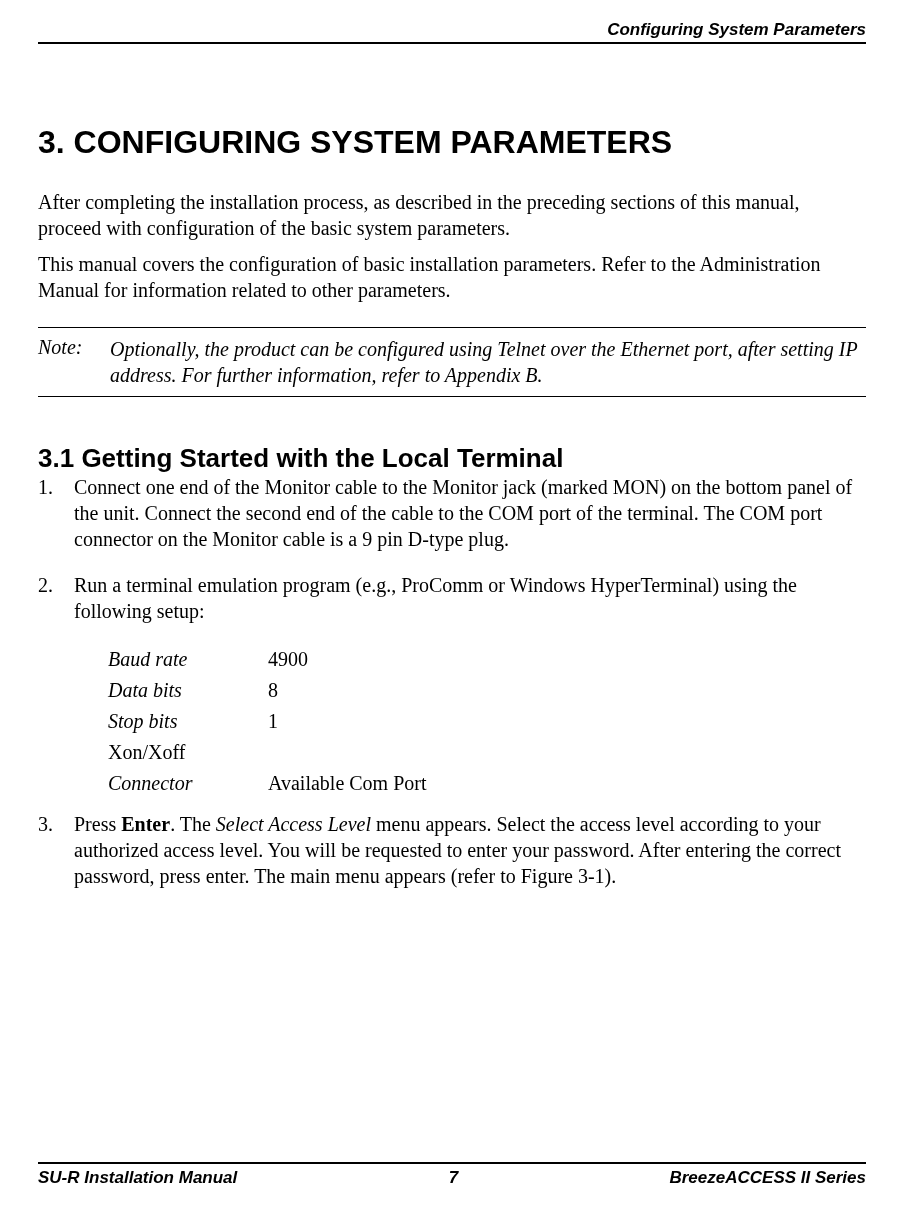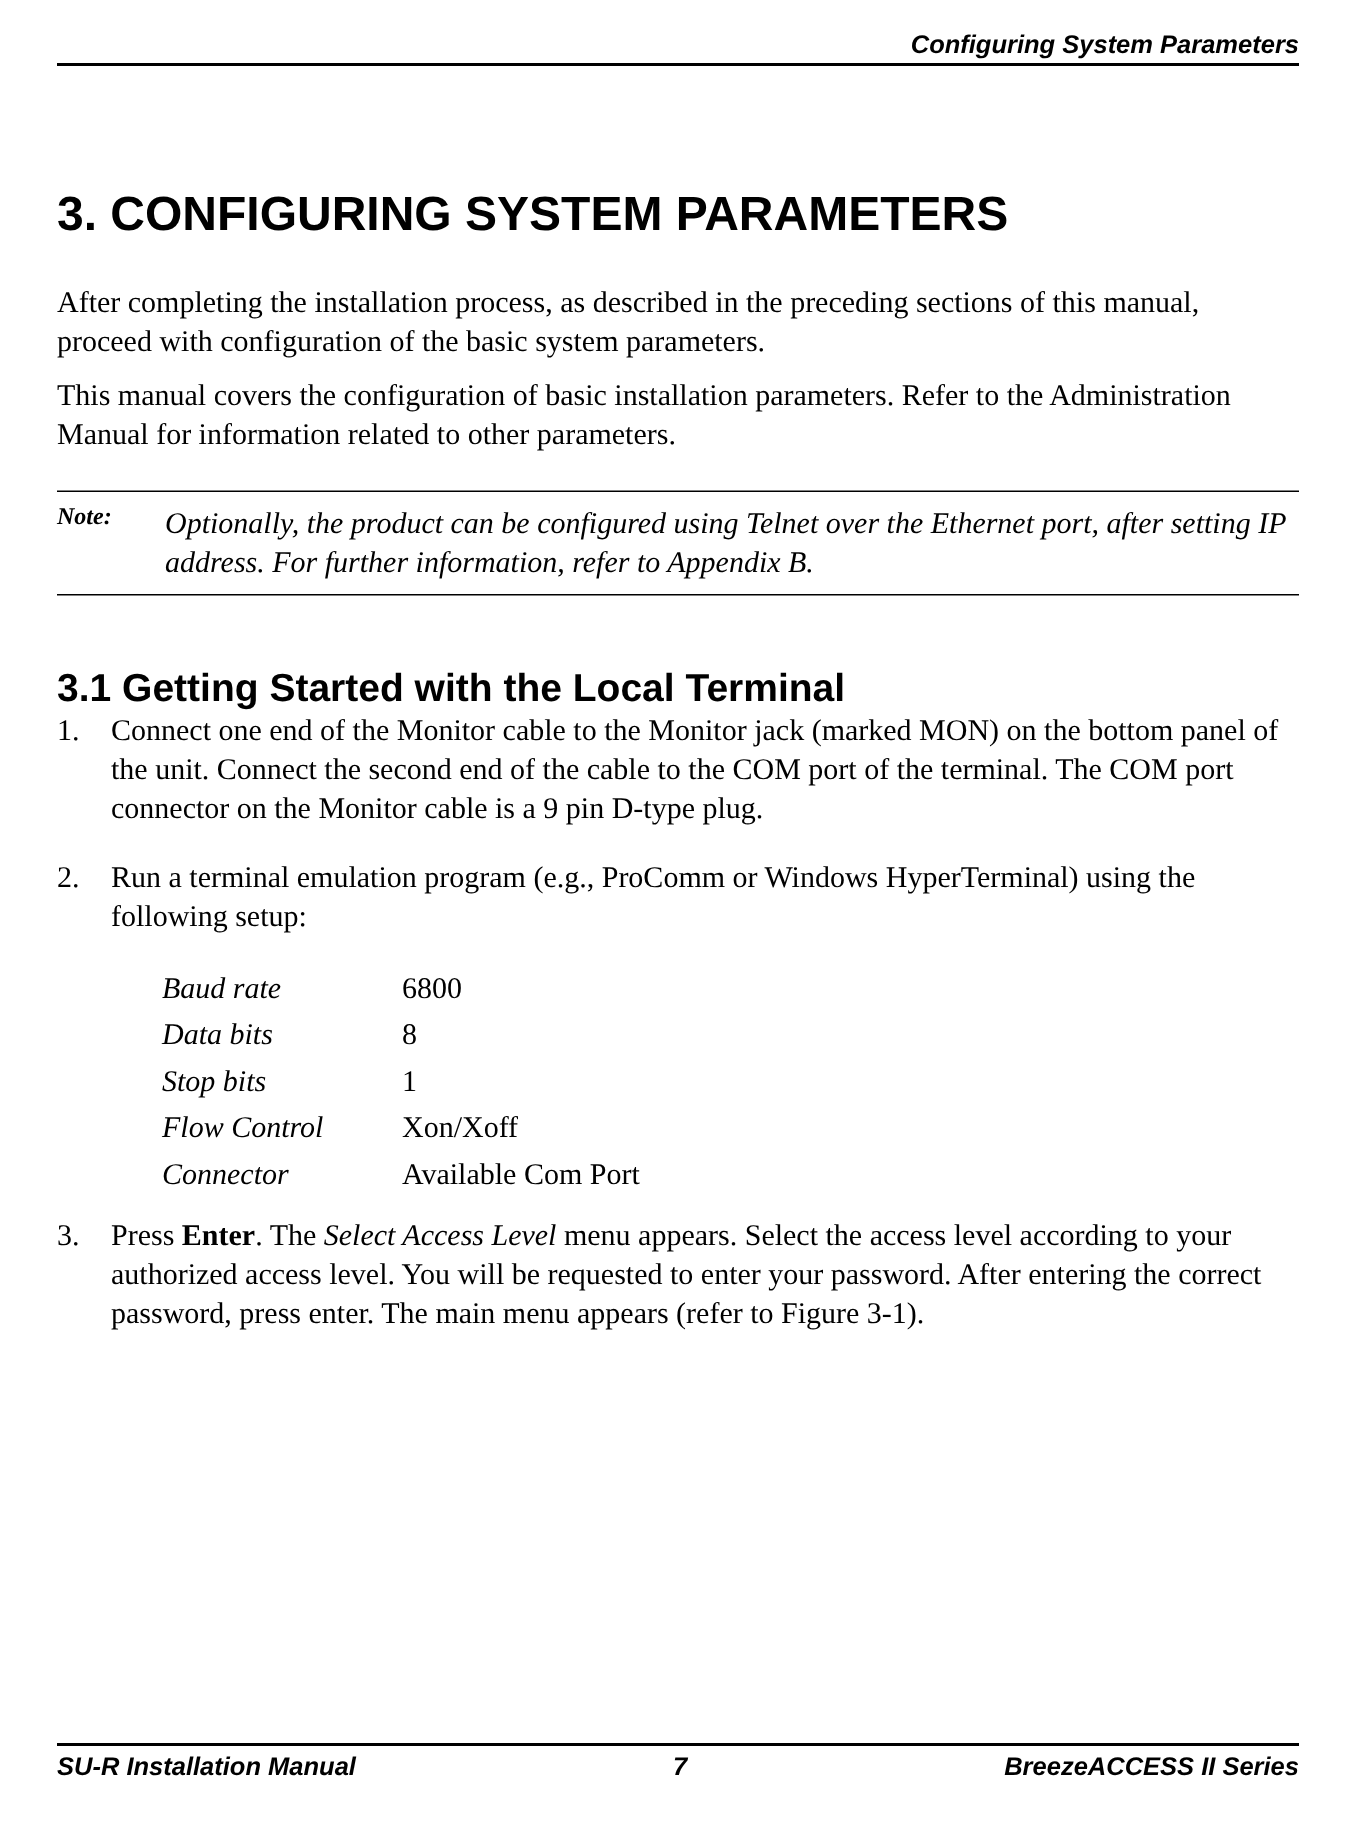--- a/index.html
+++ b/index.html
@@ -35,23 +35,23 @@
   }
   .note-block {
     border-top: 1.5px solid #000;
     border-bottom: 1.5px solid #000;
     margin-top: 24px;
     margin-bottom: 46px;
     padding: 8px 0;
   }
   .note-row { display: flex; }
   .note-label {
-    font-weight: bold;
+    font-weight: normal;
     font-style: italic;
-    font-size: 16px;
+    font-size: 20px;
     width: 72px;
     flex-shrink: 0;
   }
   .note-text {
     font-style: italic;
     font-size: 20px;
     line-height: 1.3;
   }
   .subsection-title {
     font-family: Arial, Helvetica, sans-serif;
@@ -139,32 +139,31 @@
 </div>
 
 <div class="numbered-item">
   <div class="num-col">2.</div>
   <div class="item-body">Run a terminal emulation program (e.g., ProComm or Windows HyperTerminal) using the following setup:</div>
 </div>
 
 <div class="setup-table">
   <div class="setup-row">
     <div class="setup-label">Baud rate</div>
-    <div class="setup-value">6800</div>
+    <div class="setup-value">4900</div>
   </div>
   <div class="setup-row">
     <div class="setup-label">Data bits</div>
     <div class="setup-value">8</div>
   </div>
   <div class="setup-row">
     <div class="setup-label">Stop bits</div>
     <div class="setup-value">1</div>
   </div>
   <div class="setup-row">
-    <div class="setup-label">Flow Control</div>
     <div class="setup-value">Xon/Xoff</div>
   </div>
   <div class="setup-row">
     <div class="setup-label">Connector</div>
     <div class="setup-value">Available Com Port</div>
   </div>
 </div>
 
 <div class="numbered-item">
   <div class="num-col">3.</div>

